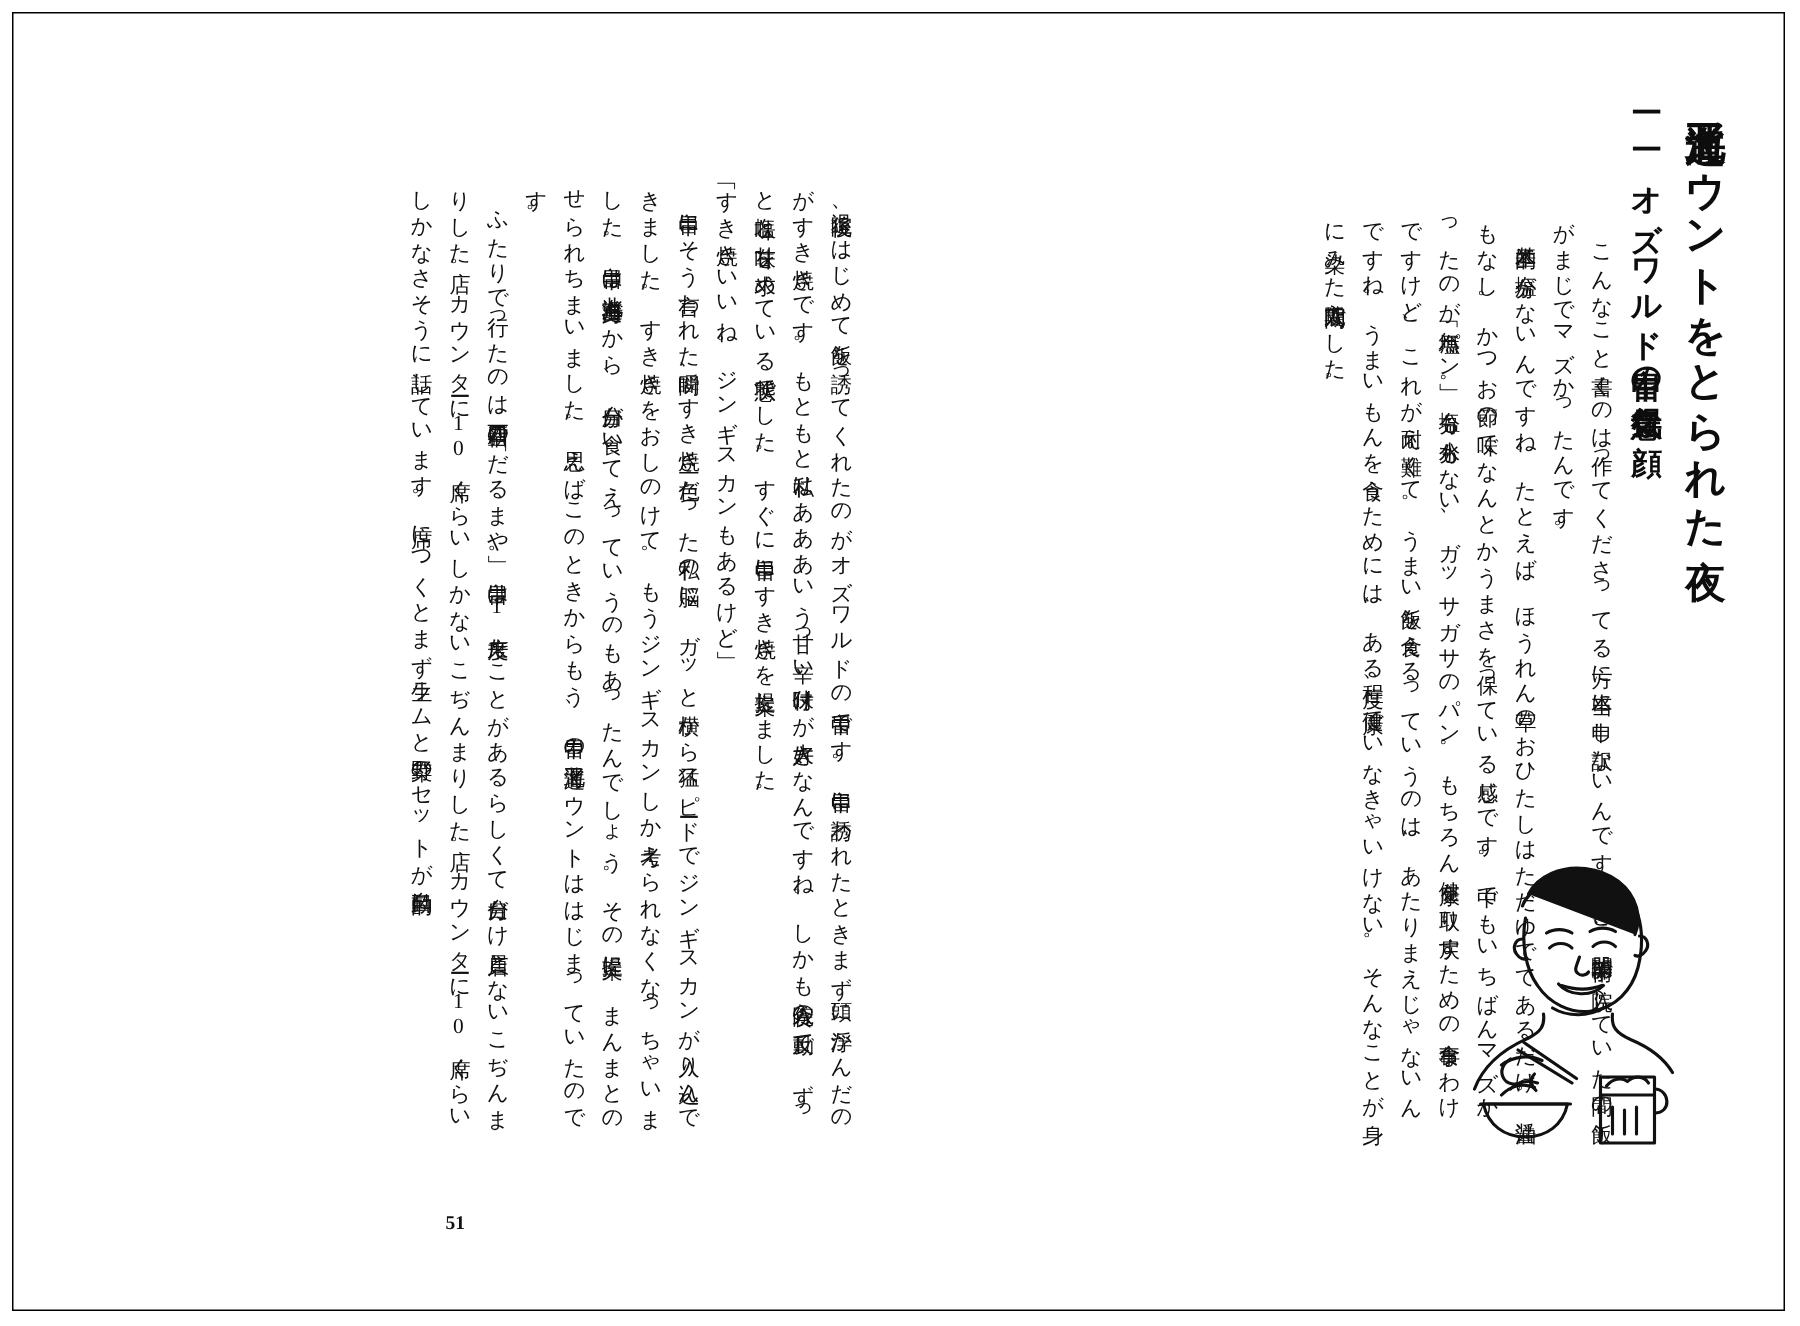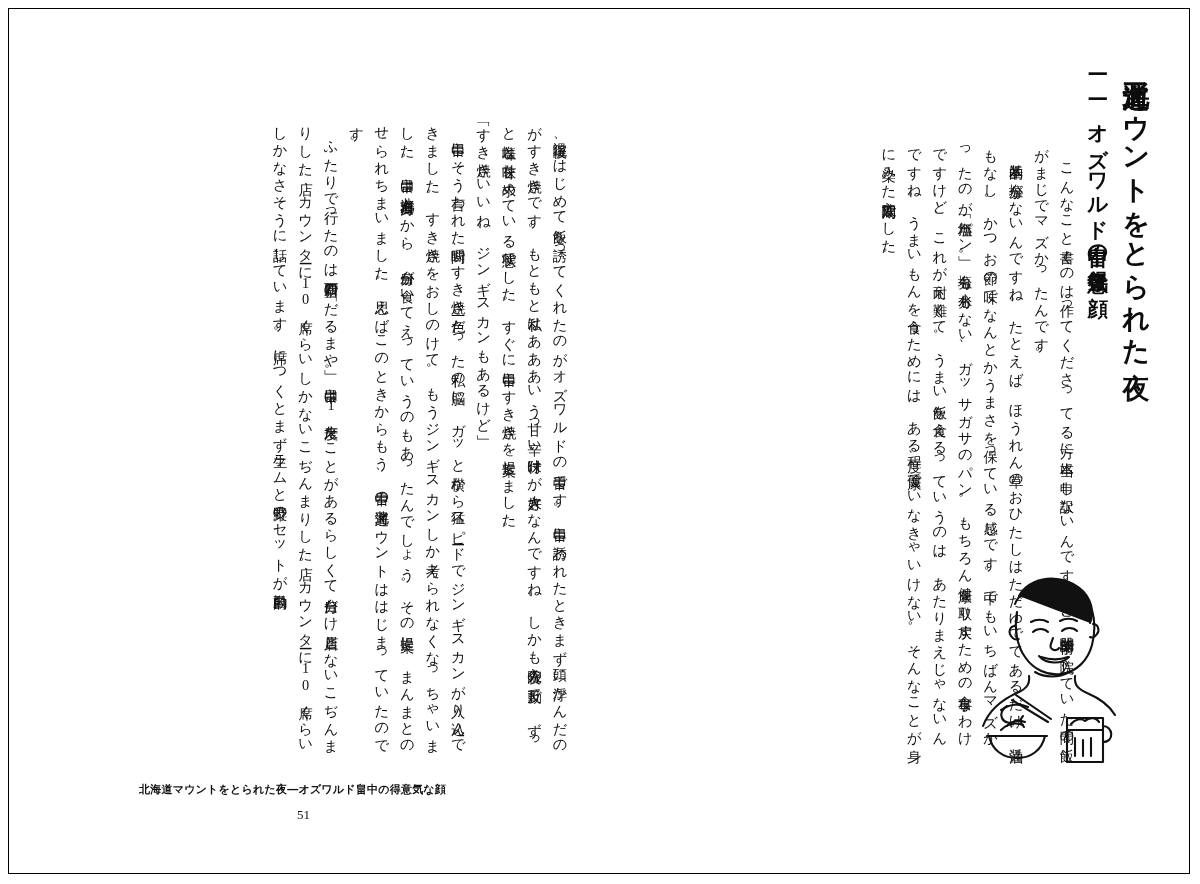--- a/index.html
+++ b/index.html
@@ -112,21 +112,21 @@
     letter-spacing: 0.02em;
     color: #111111;
     white-space: nowrap;
   }
   .folio {
     position: absolute;
     font-family: "Liberation Serif", "DejaVu Serif", serif;
     font-size: 13px;
     color: #111111;
   }
-  .folio-left  { left: 288px; bottom: 50px; }
+  .folio-left  { left: 288px; bottom: 50px; font-weight: bold; }
 
   
   .illustration {
     position: absolute;
     right: 34px;
     bottom: 108px;
     width: 208px;
     height: 205px;
   }
   .illustration svg { display: block; }
@@ -202,18 +202,17 @@
 
     <div class="page page-left">
 
       <div class="vtext-block body-left">
         <p>退院後、はじめて飯を誘ってくれたのがオズワルドの畠中です。畠中に誘われたときまず頭に浮かんだのがすき焼きです。もともと私はあああいう甘っ辛い味付けが大好きなんですね。しかも入院食の反動で、ずっと塩味と甘味を求めている状態でした。すぐに畠中にすき焼きを提案しました。</p>
         <p class="noindent">「すき焼きいいね。ジンギスカンもあるけど」</p>
         <p>畠中にそう言われた瞬間、すき焼き一色だった私の脳に、ガッと横から猛スピードでジンギスカンが入り込んできました。すき焼きをおしのけて。もうジンギスカンしか考えられなくなっちゃいました。畠中は北海道出身だから、自分が食いてえっていうのもあったんでしょう。その提案に、まんまとのせられちまいました。思えばこのときからもう、畠中の北海道マウントははじまっていたのです。</p>
         <p>ふたりで行ったのは新宿西口の「だるまや」。畠中は1度来たことがあるらしくて自分だけ店員とないこぢんまりした店。カウンターに10席くらいしかないこぢんまりした店。カウンターに10席くらいしかなさそうに話しています。席につくとまず生ラムと野菜のセットが自動的に</p>
       </div>
 
-      <div class="running-head">北海道マウントをとられた夜―オズワルド畠中の得意気な顔</div>
       <div class="folio folio-left">51</div>
     </div>
 
   </div>
 </div>
 
 </body></html>

